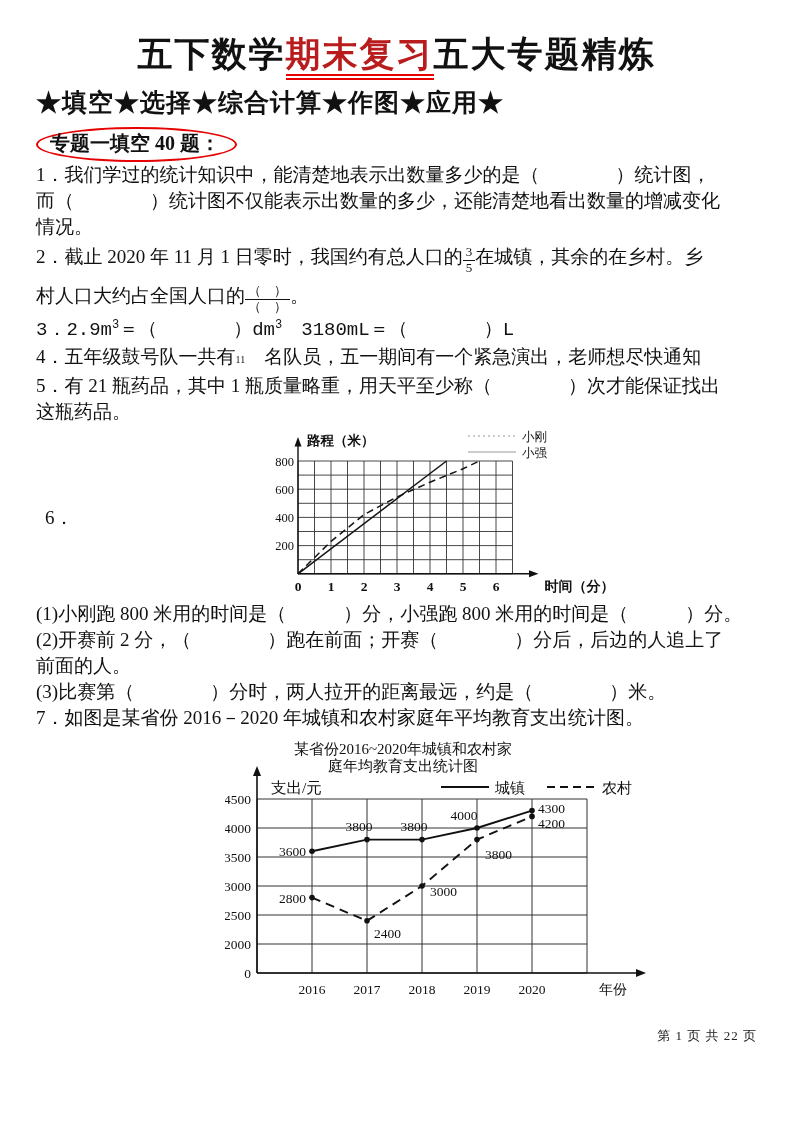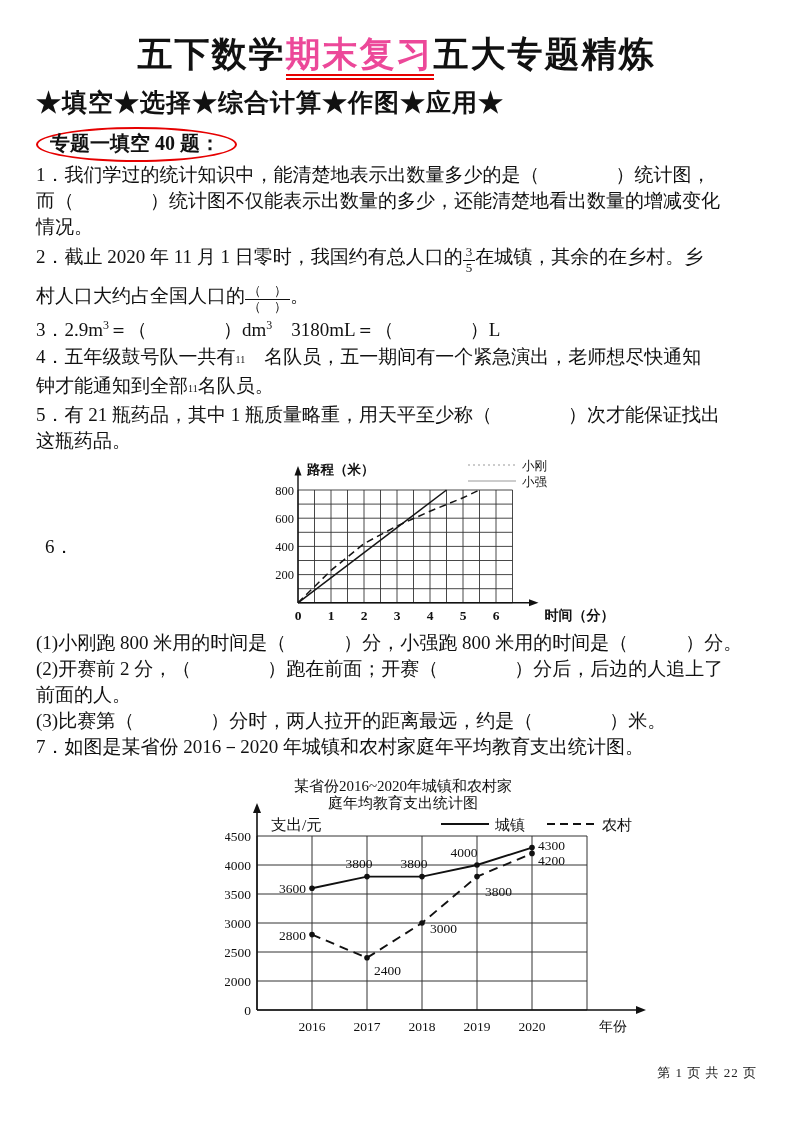--- a/index.html
+++ b/index.html
@@ -20,59 +20,58 @@
     font-size:25px;font-weight:700;letter-spacing:1px;
   }
   .sect{margin-top:8px;}
   .sect .ellipse{
     display:inline-block;font-size:20px;font-weight:700;
     border:2px solid;border-radius:50%;padding:1px 15px 3px 12px;
   }
   .line{font-size:19px;line-height:26px;white-space:pre;}
   .lh34{line-height:34px;}
   .lh40{line-height:40px;}
-  .lh28{line-height:28px;}
+  .lh28{line-height:28px;font-family:Liberation Mono, monospace;}
   .frac{
     display:inline-block;vertical-align:-9px;text-align:center;
     font-size:13px;line-height:1.15;
   }
   .frac .num{display:block;border-bottom:1.3px solid #111;padding:0 3px;}
   .frac .den{display:block;padding:0 3px;}
   .sup{font-size:12px;vertical-align:super;line-height:0;}
   .small-n{font-size:10px;}
   .chart-wrap1{position:relative;height:174px;margin-top:2px;}
   .chart-wrap1 .q6label{position:absolute;left:9px;top:78px;font-size:19px;}
   .chart-wrap1 svg{position:absolute;left:234px;top:2px;}
-  .chart-wrap2{margin-top:16px;}
+  .chart-wrap2{margin-top:8px;}
   .chart-wrap2 svg{display:block;margin-left:189px;}
   .footer{margin-top:12px;text-align:right;font-size:13px;letter-spacing:1px;color:#222;}
   svg text{font-family:"Liberation Serif", serif;fill:#111;}
 </style>
 </head>
 <body>
 
 <div>
 
-  <h1 class="title"><span>五下数学</span><span class="hl" style="color: #ec4899; border-color: rgb(230, 0, 0);">期末复习</span><span>五大专题精炼</span></h1>
+  <h1 class="title"><span>五下数学</span><span class="hl" style="color: #b91c1c; border-color: rgb(230, 0, 0);">期末复习</span><span>五大专题精炼</span></h1>
 
   <div class="subtitle">★填空★选择★综合计算★作图★应用★</div>
 
   <div class="sect"><span class="ellipse" style="border-color: rgb(230, 0, 0);">专题一填空 40 题：</span></div>
 
   <div class="line">1．我们学过的统计知识中，能清楚地表示出数量多少的是（　　　　）统计图，</div>
   <div class="line">而（　　　　）统计图不仅能表示出数量的多少，还能清楚地看出数量的增减变化</div>
   <div class="line">情况。</div>
 
   <div class="line lh34"><span>2．截止 2020 年 11 月 1 日零时，我国约有总人口的</span><span class="frac"><span class="num">3</span><span class="den">5</span></span><span>在城镇，其余的在乡村。乡</span></div>
   <div class="line lh40"><span>村人口大约占全国人口的</span><span class="frac"><span class="num">（　）</span><span class="den">（　）</span></span><span>。</span></div>
 
   <div class="line lh28"><span>3．2.9m</span><span class="sup">3</span><span>＝（　　　　）dm</span><span class="sup">3</span><span>　3180mL＝（　　　　）L</span></div>
 
   <div class="line"><span>4．五年级鼓号队一共有</span><span class="small-n">11</span><span>　名队员，五一期间有一个紧急演出，老师想尽快通知</span></div>
-  <div class="line"><span>钟才能通知到全部</span><span class="small-n">11</span><span>名队员。</span></div>
 
   <div class="line">5．有 21 瓶药品，其中 1 瓶质量略重，用天平至少称（　　　　）次才能保证找出</div>
   <div class="line">这瓶药品。</div>
 
   <div class="chart-wrap1">
     <span class="q6label">6．</span>
     <svg id="chart1" width="348" height="172">
         <line x1="28" y1="32" x2="28" y2="144.8" stroke="#333" stroke-width="0.9"></line>
         <line x1="44.5" y1="32" x2="44.5" y2="144.8" stroke="#333" stroke-width="0.9"></line>
         <line x1="61" y1="32" x2="61" y2="144.8" stroke="#333" stroke-width="0.9"></line>

